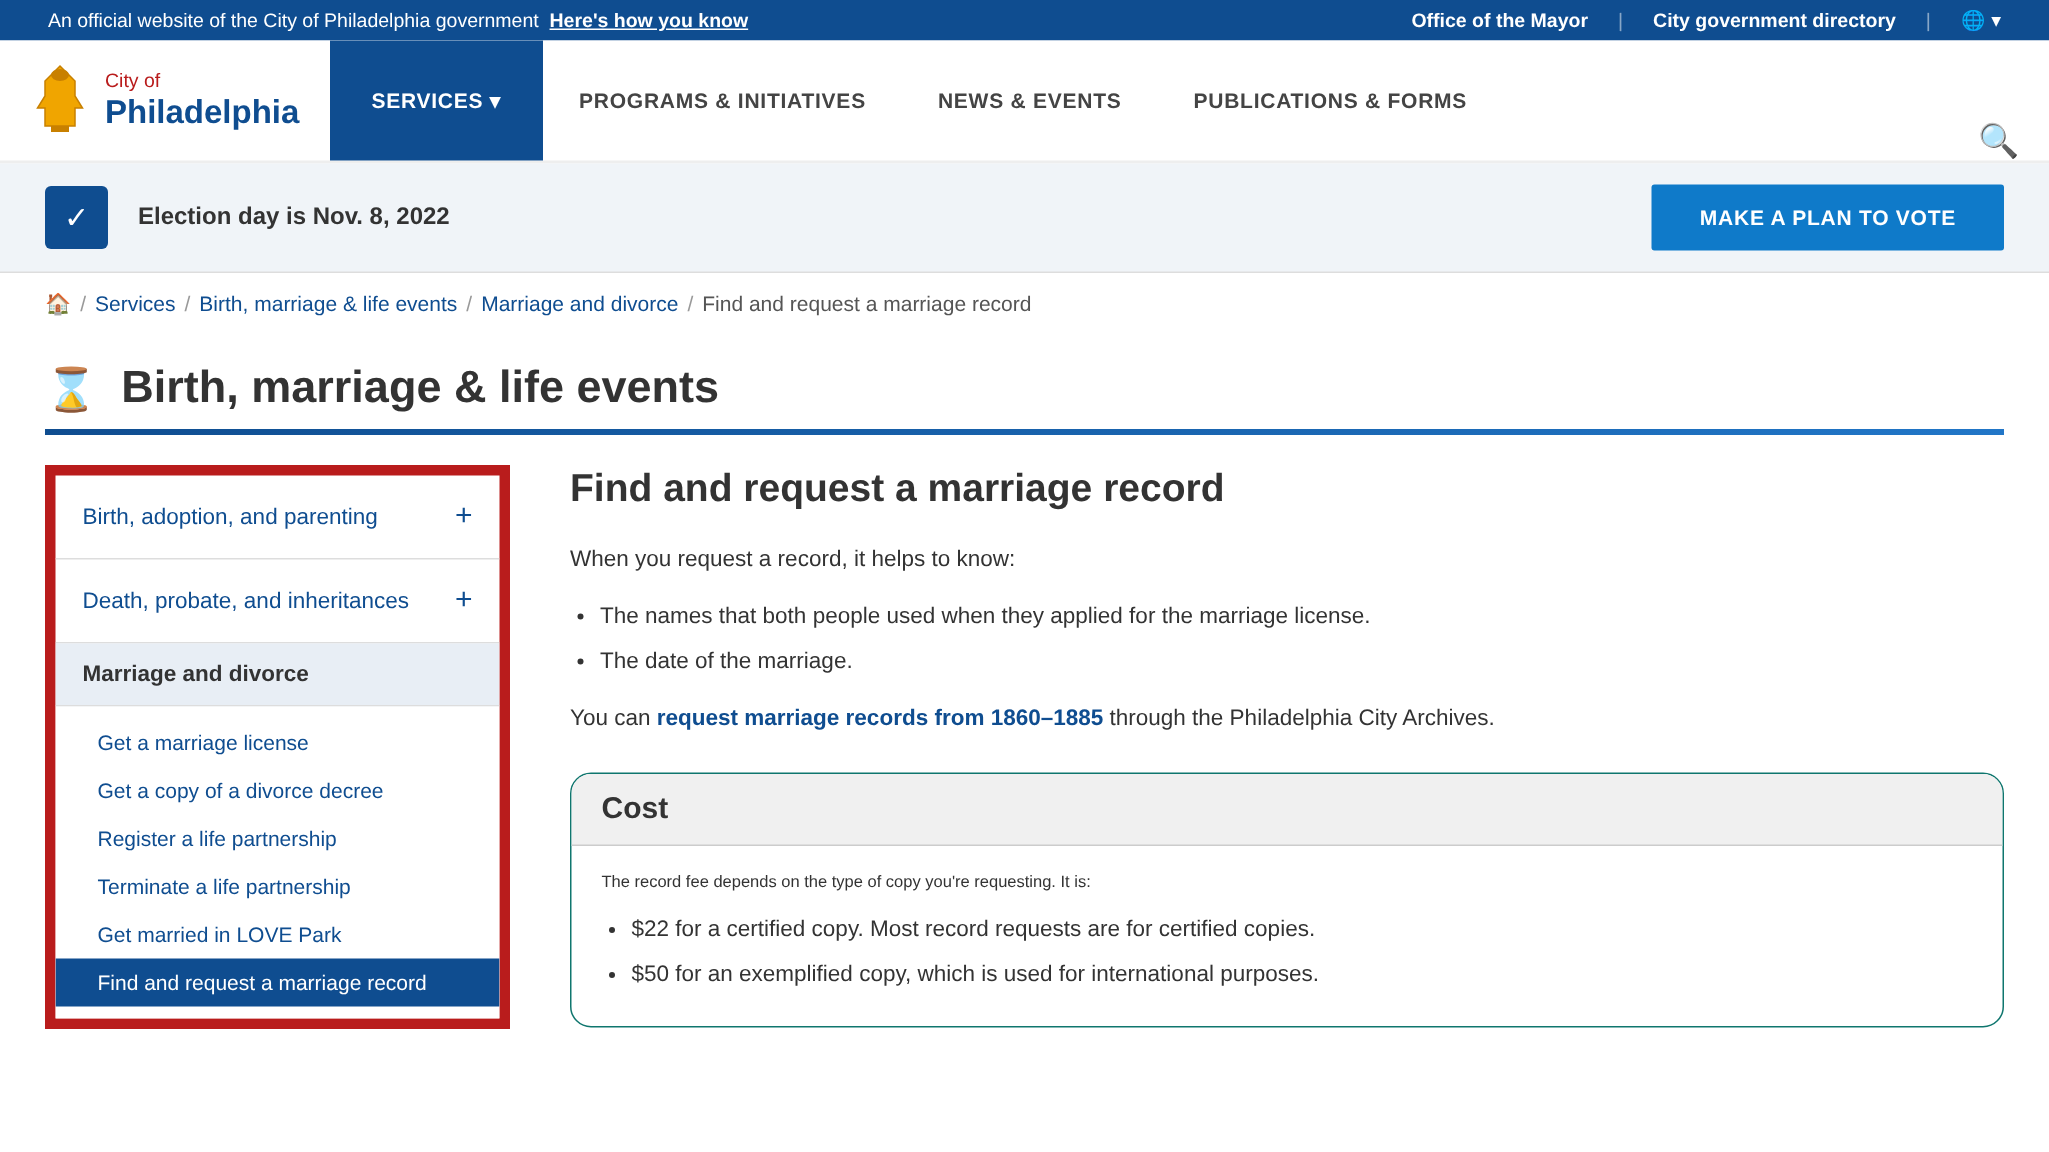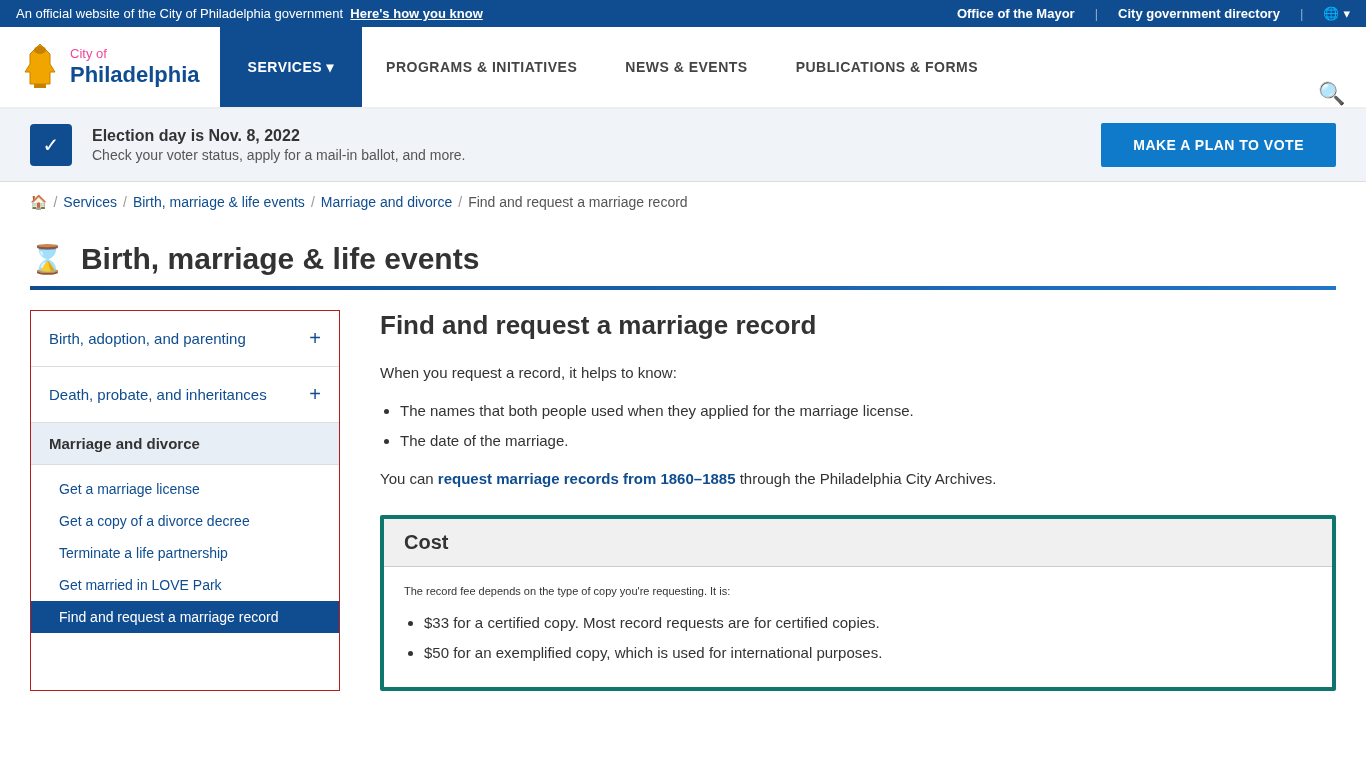--- a/index.html
+++ b/index.html
@@ -3,21 +3,21 @@
   <meta charset="utf-8">
   <style>
     * { box-sizing: border-box; margin: 0; padding: 0; }
     body { font-family: 'Arial', sans-serif; font-size: 16px; color: #333; background: #fff; }
 
     
     .top-banner {
       background: #0f4d90;
       color: #fff;
       font-size: 13px;
-      padding: 6px 16px;
+      padding: 6px 32px;
       display: flex;
       align-items: center;
       justify-content: space-between;
     }
     .top-banner a { color: #fff; font-weight: bold; text-decoration: underline; }
     .top-banner-right { display: flex; align-items: center; gap: 20px; justify-content: space-between; }
     .top-banner-right span { color: #fff; font-size: 13px; }
     .top-banner-divider { color: #fff; opacity: 0.5; }
     .globe-icon { cursor: pointer; display: flex; align-items: center; gap: 4px; }
 
@@ -33,21 +33,21 @@
       align-items: center;
       padding: 10px 20px;
       min-width: 200px;
     }
     .logo-icon {
       width: 40px;
       height: 50px;
       margin-right: 10px;
     }
     .logo-text { line-height: 1.2; }
-    .logo-text .city-of { font-size: 13px; color: #ec4899; }
+    .logo-text .city-of { font-size: 13px; color: #b91c1c; }
     .logo-text .philadelphia { font-size: 22px; font-weight: bold; color: #0f4d90; }
     .main-nav {
       display: flex;
       align-items: flex-end;
       flex: 1;
     }
     .nav-item {
       display: flex;
       align-items: center;
       padding: 12px 24px;
@@ -153,21 +153,21 @@
       display: flex;
       margin: 0 30px;
       padding: 20px 0;
       gap: 0;
     }
 
     
     .sidebar {
       width: 310px;
       min-width: 310px;
-      border: 1px solid #b91c1c;
+      border: 7px solid #b91c1c;
       border-radius: 0;
       overflow: hidden;
     }
     .sidebar-item {
       border-bottom: 1px solid #ddd;
     }
     .sidebar-item-header {
       display: flex;
       align-items: center;
       justify-content: space-between;
@@ -231,22 +231,22 @@
     }
     .content ul li {
       font-size: 15px;
       line-height: 1.6;
       margin-bottom: 6px;
       color: #333;
     }
 
     
     .cost-box {
-      border: 4px solid #0f766e;
-      border-radius: 2px;
+      border: 1px solid #0f766e;
+      border-radius: 14px;
       overflow: hidden;
       margin-top: 24px;
     }
     .cost-header {
       background: #f0f0f0;
       padding: 12px 20px;
       font-size: 20px;
       font-weight: bold;
       color: #333;
       border-bottom: 1px solid #ccc;
@@ -309,21 +309,20 @@
     <a class="nav-item" href="#" style="text-decoration:none;">PUBLICATIONS &amp; FORMS</a>
     <div class="nav-search">🔍</div>
   </nav>
 </div>
 
 <div class="election-banner">
   <div class="election-left">
     <div class="election-icon">✓</div>
     <div class="election-text">
       <h3>Election day is Nov. 8, 2022</h3>
-      <p>Check your voter status, apply for a mail-in ballot, and more.</p>
     </div>
   </div>
   <button class="vote-btn">MAKE A PLAN TO VOTE</button>
 </div>
 
 <div class="breadcrumb">
   <a href="#">🏠</a>
   <span class="sep">/</span>
   <a href="#">Services</a>
   <span class="sep">/</span>
@@ -360,20 +359,21 @@
       </div>
     </div>
 
     <div class="sidebar-active-section">
       <span>Marriage and divorce</span>
     </div>
 
     <div class="sidebar-sublinks">
       <a class="sidebar-link" href="#">Get a marriage license</a>
       <a class="sidebar-link" href="#">Get a copy of a divorce decree</a>
+      <a class="sidebar-link" href="#">Register a life partnership</a>
       <a class="sidebar-link" href="#">Terminate a life partnership</a>
       <a class="sidebar-link" href="#">Get married in LOVE Park</a>
       <a class="sidebar-link active" href="#">Find and request a marriage record</a>
     </div>
   </div>
 
   <div class="content">
     <h1>Find and request a marriage record</h1>
 
 
@@ -386,20 +386,20 @@
 
     <p>
       <span>You can </span><a href="#" style="font-weight:600;">request marriage records from 1860–1885</a><span> through the Philadelphia City Archives.</span>
     </p>
 
     <div class="cost-box">
       <div class="cost-header">Cost</div>
       <div class="cost-content">
         <p>The record fee depends on the type of copy you're requesting. It is:</p>
         <ul>
-          <li>$33 for a certified copy. Most record requests are for certified copies.</li>
+          <li>$22 for a certified copy. Most record requests are for certified copies.</li>
           <li>$50 for an exemplified copy, which is used for international purposes.</li>
         </ul>
       </div>
     </div>
 
   </div>
 </div>
 
 </body></html>

